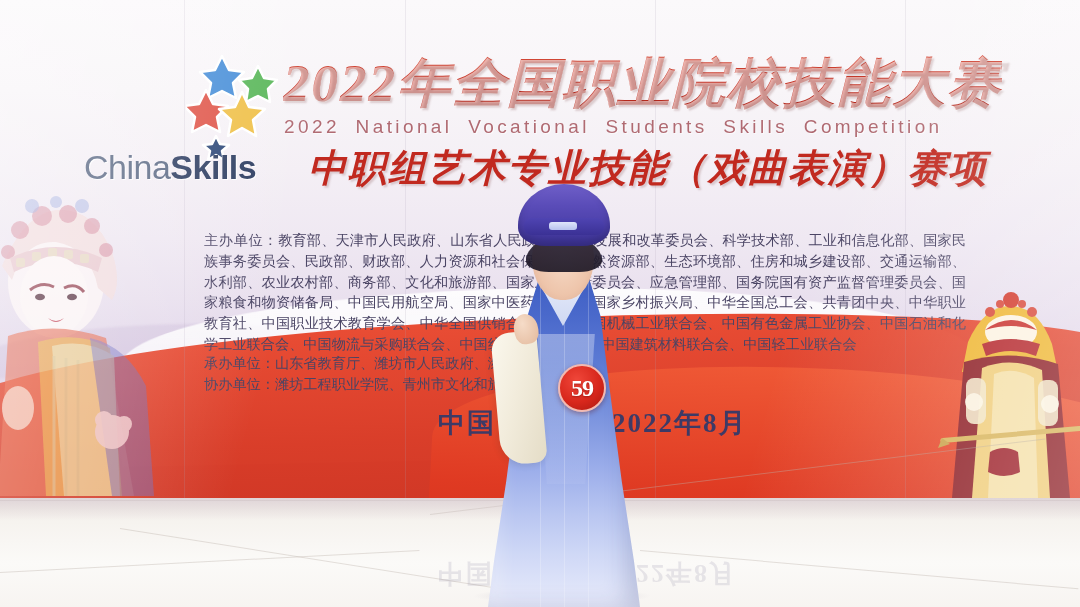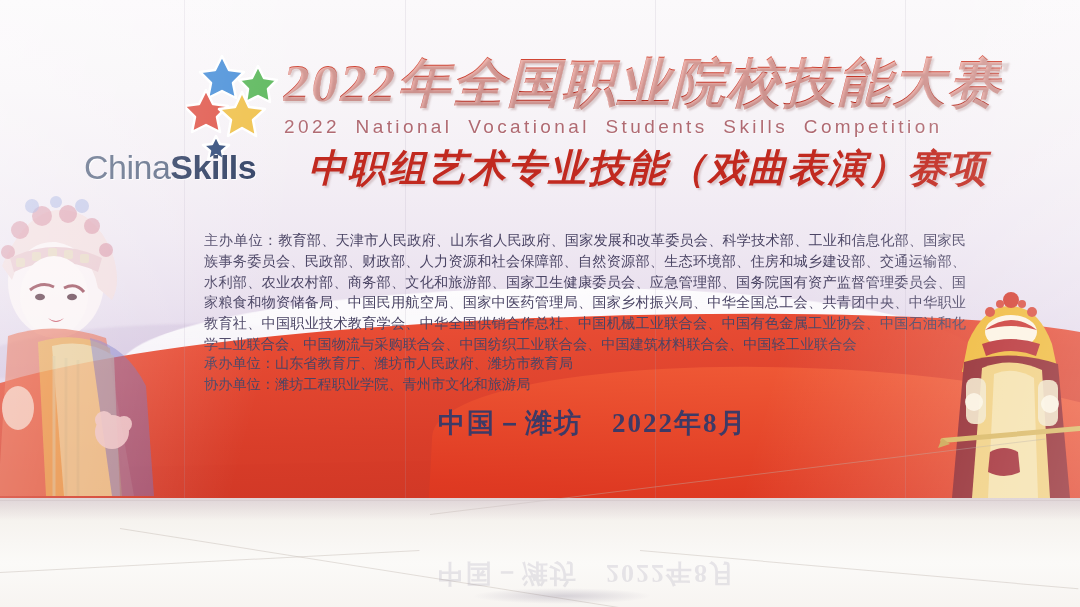--- a/index.html
+++ b/index.html
@@ -502,14 +502,33 @@
     <div class="floor-line" style="left:0; top:2px; width:1080px;"></div>
     <div class="floor-diag" style="left:120px; top:30px; width:520px; transform: rotate(9deg);"></div>
     <div class="floor-diag" style="left:430px; top:16px; width:620px; transform: rotate(-7deg);"></div>
     <div class="floor-diag" style="left:640px; top:52px; width:440px; transform: rotate(5deg);"></div>
     <div class="floor-diag" style="left:0px; top:74px; width:420px; transform: rotate(-3deg);"></div>
   </div>
   <div class="floor-glow"></div>
   <div class="floor-reflection">中国－潍坊　2022年8月</div>
   <div class="shadow-floor"></div>
 
+  <div class="performer">
+    <div class="robe">
+      <div class="robe-fold" style="left:34%;"></div>
+      <div class="robe-fold" style="left:50%;"></div>
+      <div class="robe-fold" style="left:66%;"></div>
+    </div>
+    <div class="sash"></div>
+    <div class="collar"></div>
+    <div class="sleeve-white"></div>
+    <div class="hand"></div>
+    <div class="head"></div>
+    <div class="hair"></div>
+    <div class="hat"></div>
+    <div class="hat-band"></div>
+    <div class="hat-jewel"></div>
+    <div class="badge">
+      <span>59</span>
+    </div>
+  </div>
 
 </div>
 
 </body></html>

